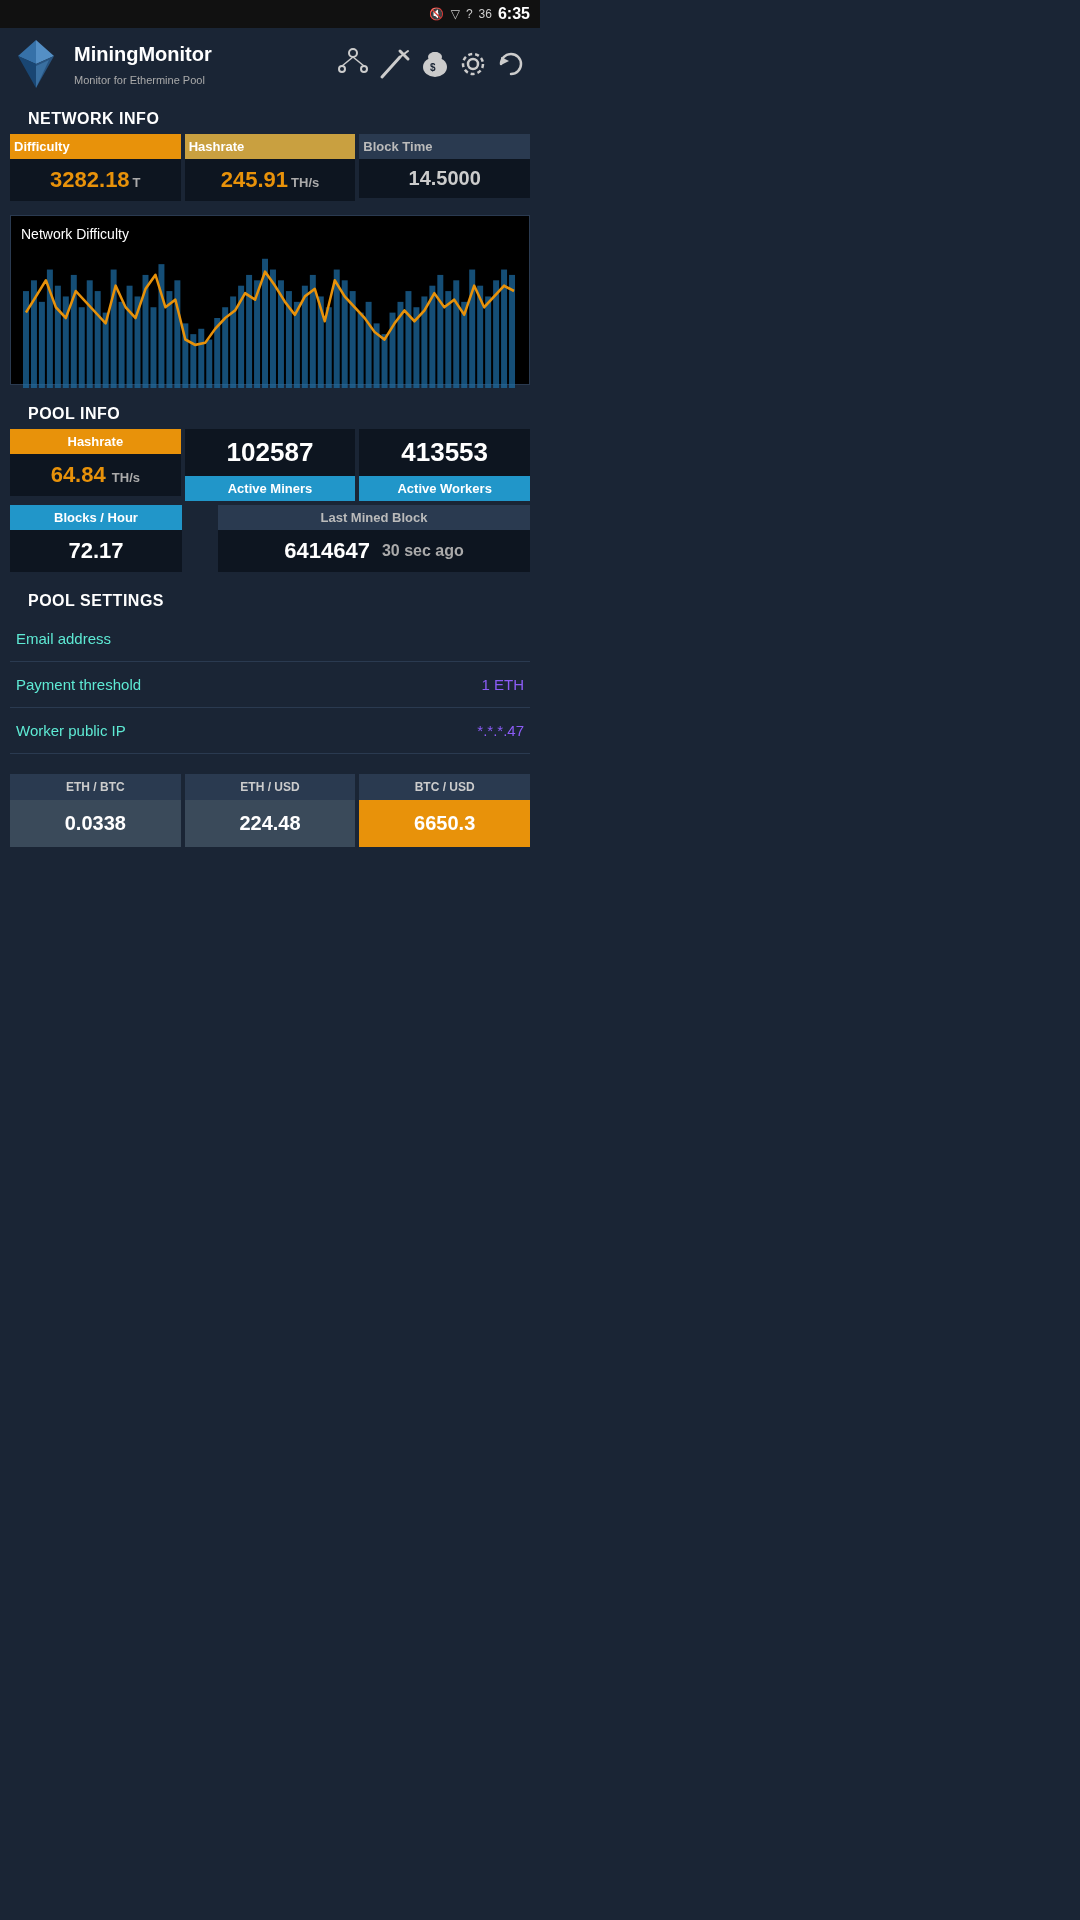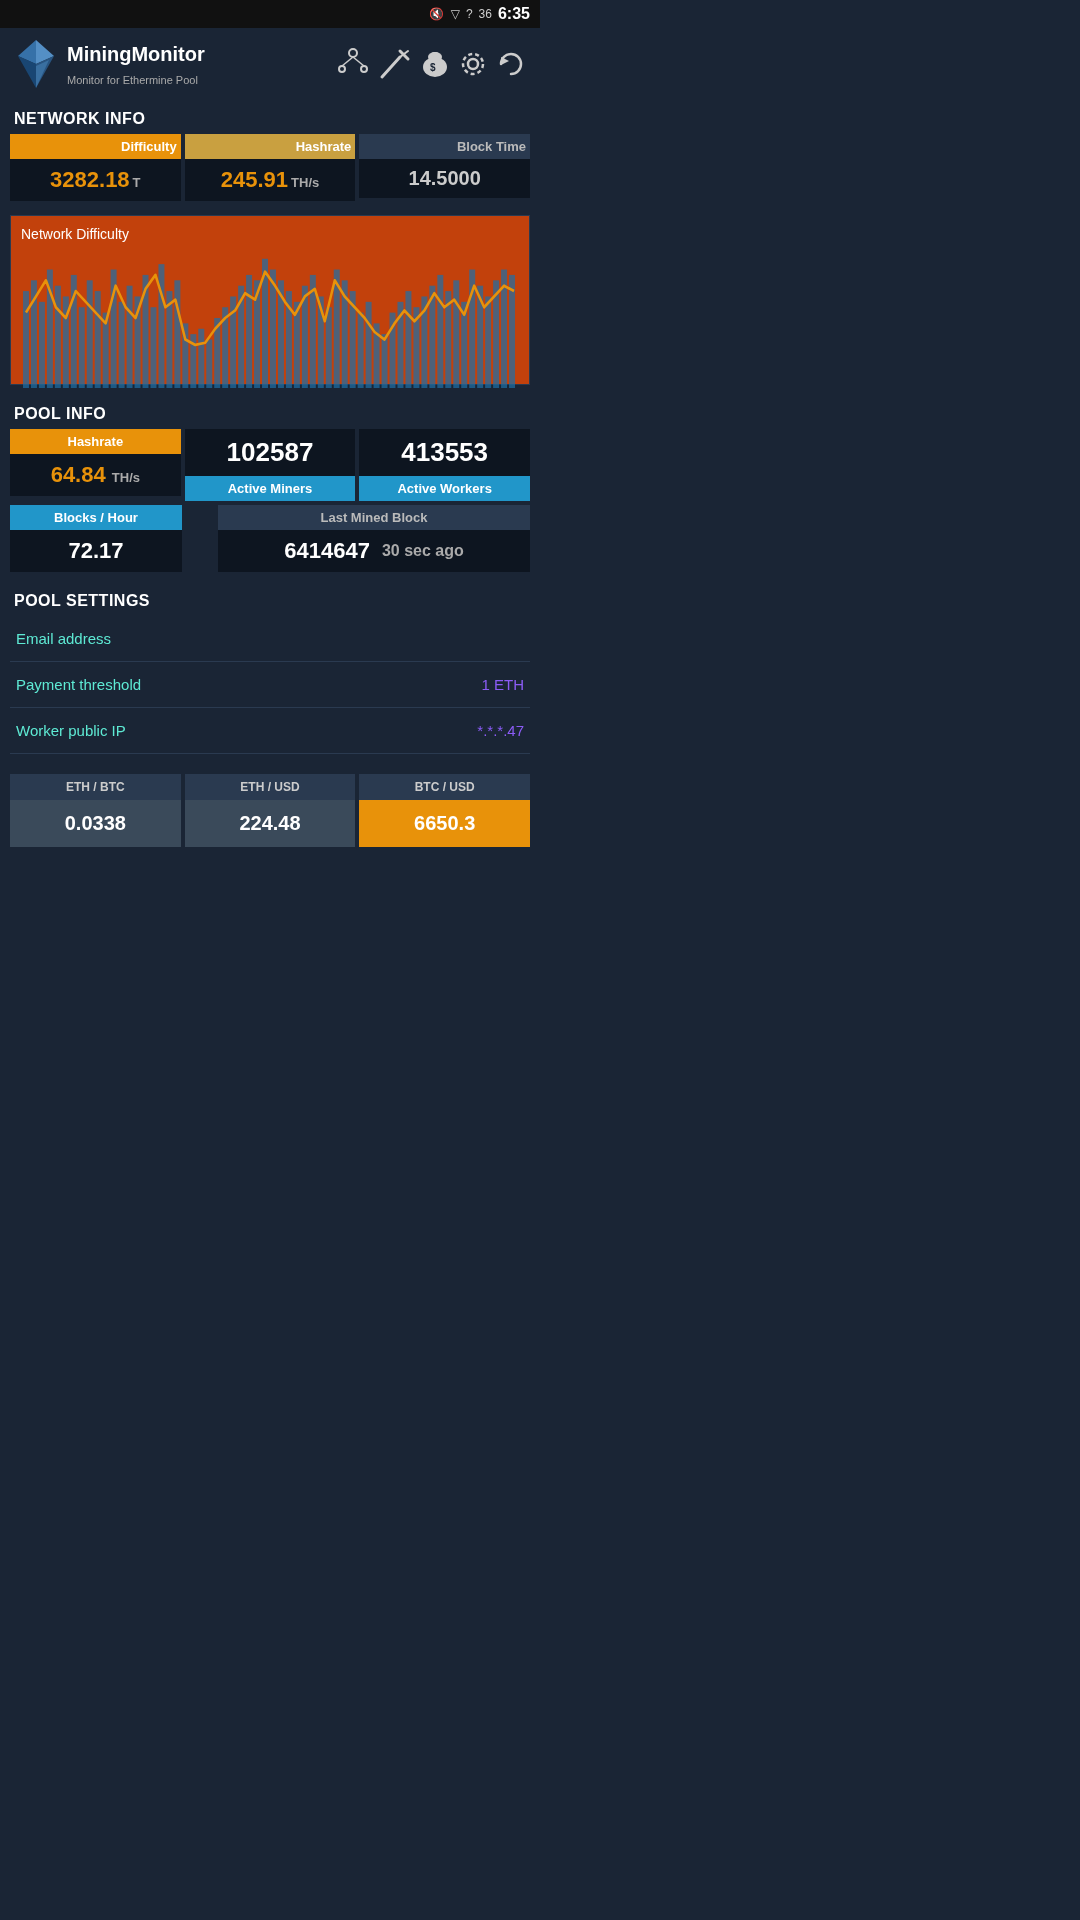--- a/index.html
+++ b/index.html
@@ -35,21 +35,21 @@
     .header {
       background: #1a2535;
       display: flex;
       align-items: center;
       padding: 10px 14px;
       gap: 8px;
     }
     .logo-area {
       display: flex;
       align-items: center;
-      gap: 9px;
+      gap: 16px;
       flex: 1;
     }
     .logo-diamond {
       width: 44px;
       height: 52px;
     }
     .logo-text {
       display: flex;
       flex-direction: column;
     }
@@ -62,41 +62,41 @@
       font-size: 11px;
       color: #aaa;
       margin-top: 8px;
     }
 
     
     .section-title {
       font-size: 16px;
       font-weight: bold;
       color: #fff;
-      padding: 10px 14px 6px;
+      padding: 10px 28px 6px;
       letter-spacing: 0.5px;
     }
 
     
     .network-info {
       padding: 0 10px 10px;
     }
     .metric-grid-3 {
       display: grid;
       grid-template-columns: 1fr 1fr 1fr;
       gap: 4px;
     }
     .metric-cell {
       display: flex;
       flex-direction: column;
       align-items: center;
     }
     .metric-label {
       width: 100%;
-      text-align: right;
+      text-align: left;
       padding: 5px 4px;
       font-size: 13px;
       font-weight: bold;
       color: #fff;
     }
     .metric-label.orange { background: #e8920a; }
     .metric-label.orange-light { background: #c9a040; }
     .metric-label.dark { background: #2a3a50; color: #bbb; }
     .metric-value {
       width: 100%;
@@ -110,21 +110,21 @@
     .metric-value.white { color: #ccc; font-size: 20px; }
     .metric-unit {
       font-size: 13px;
       color: #aaa;
       margin-left: 3px;
     }
 
     
     .chart-container {
       margin: 4px 10px 10px;
-      background: #c2410c;
+      background: #000000;
       border: 1px solid #2a3a50;
       padding: 10px;
       position: relative;
       height: 170px;
     }
     .chart-title {
       font-size: 14px;
       color: #fff;
       margin-bottom: 6px;
     }

